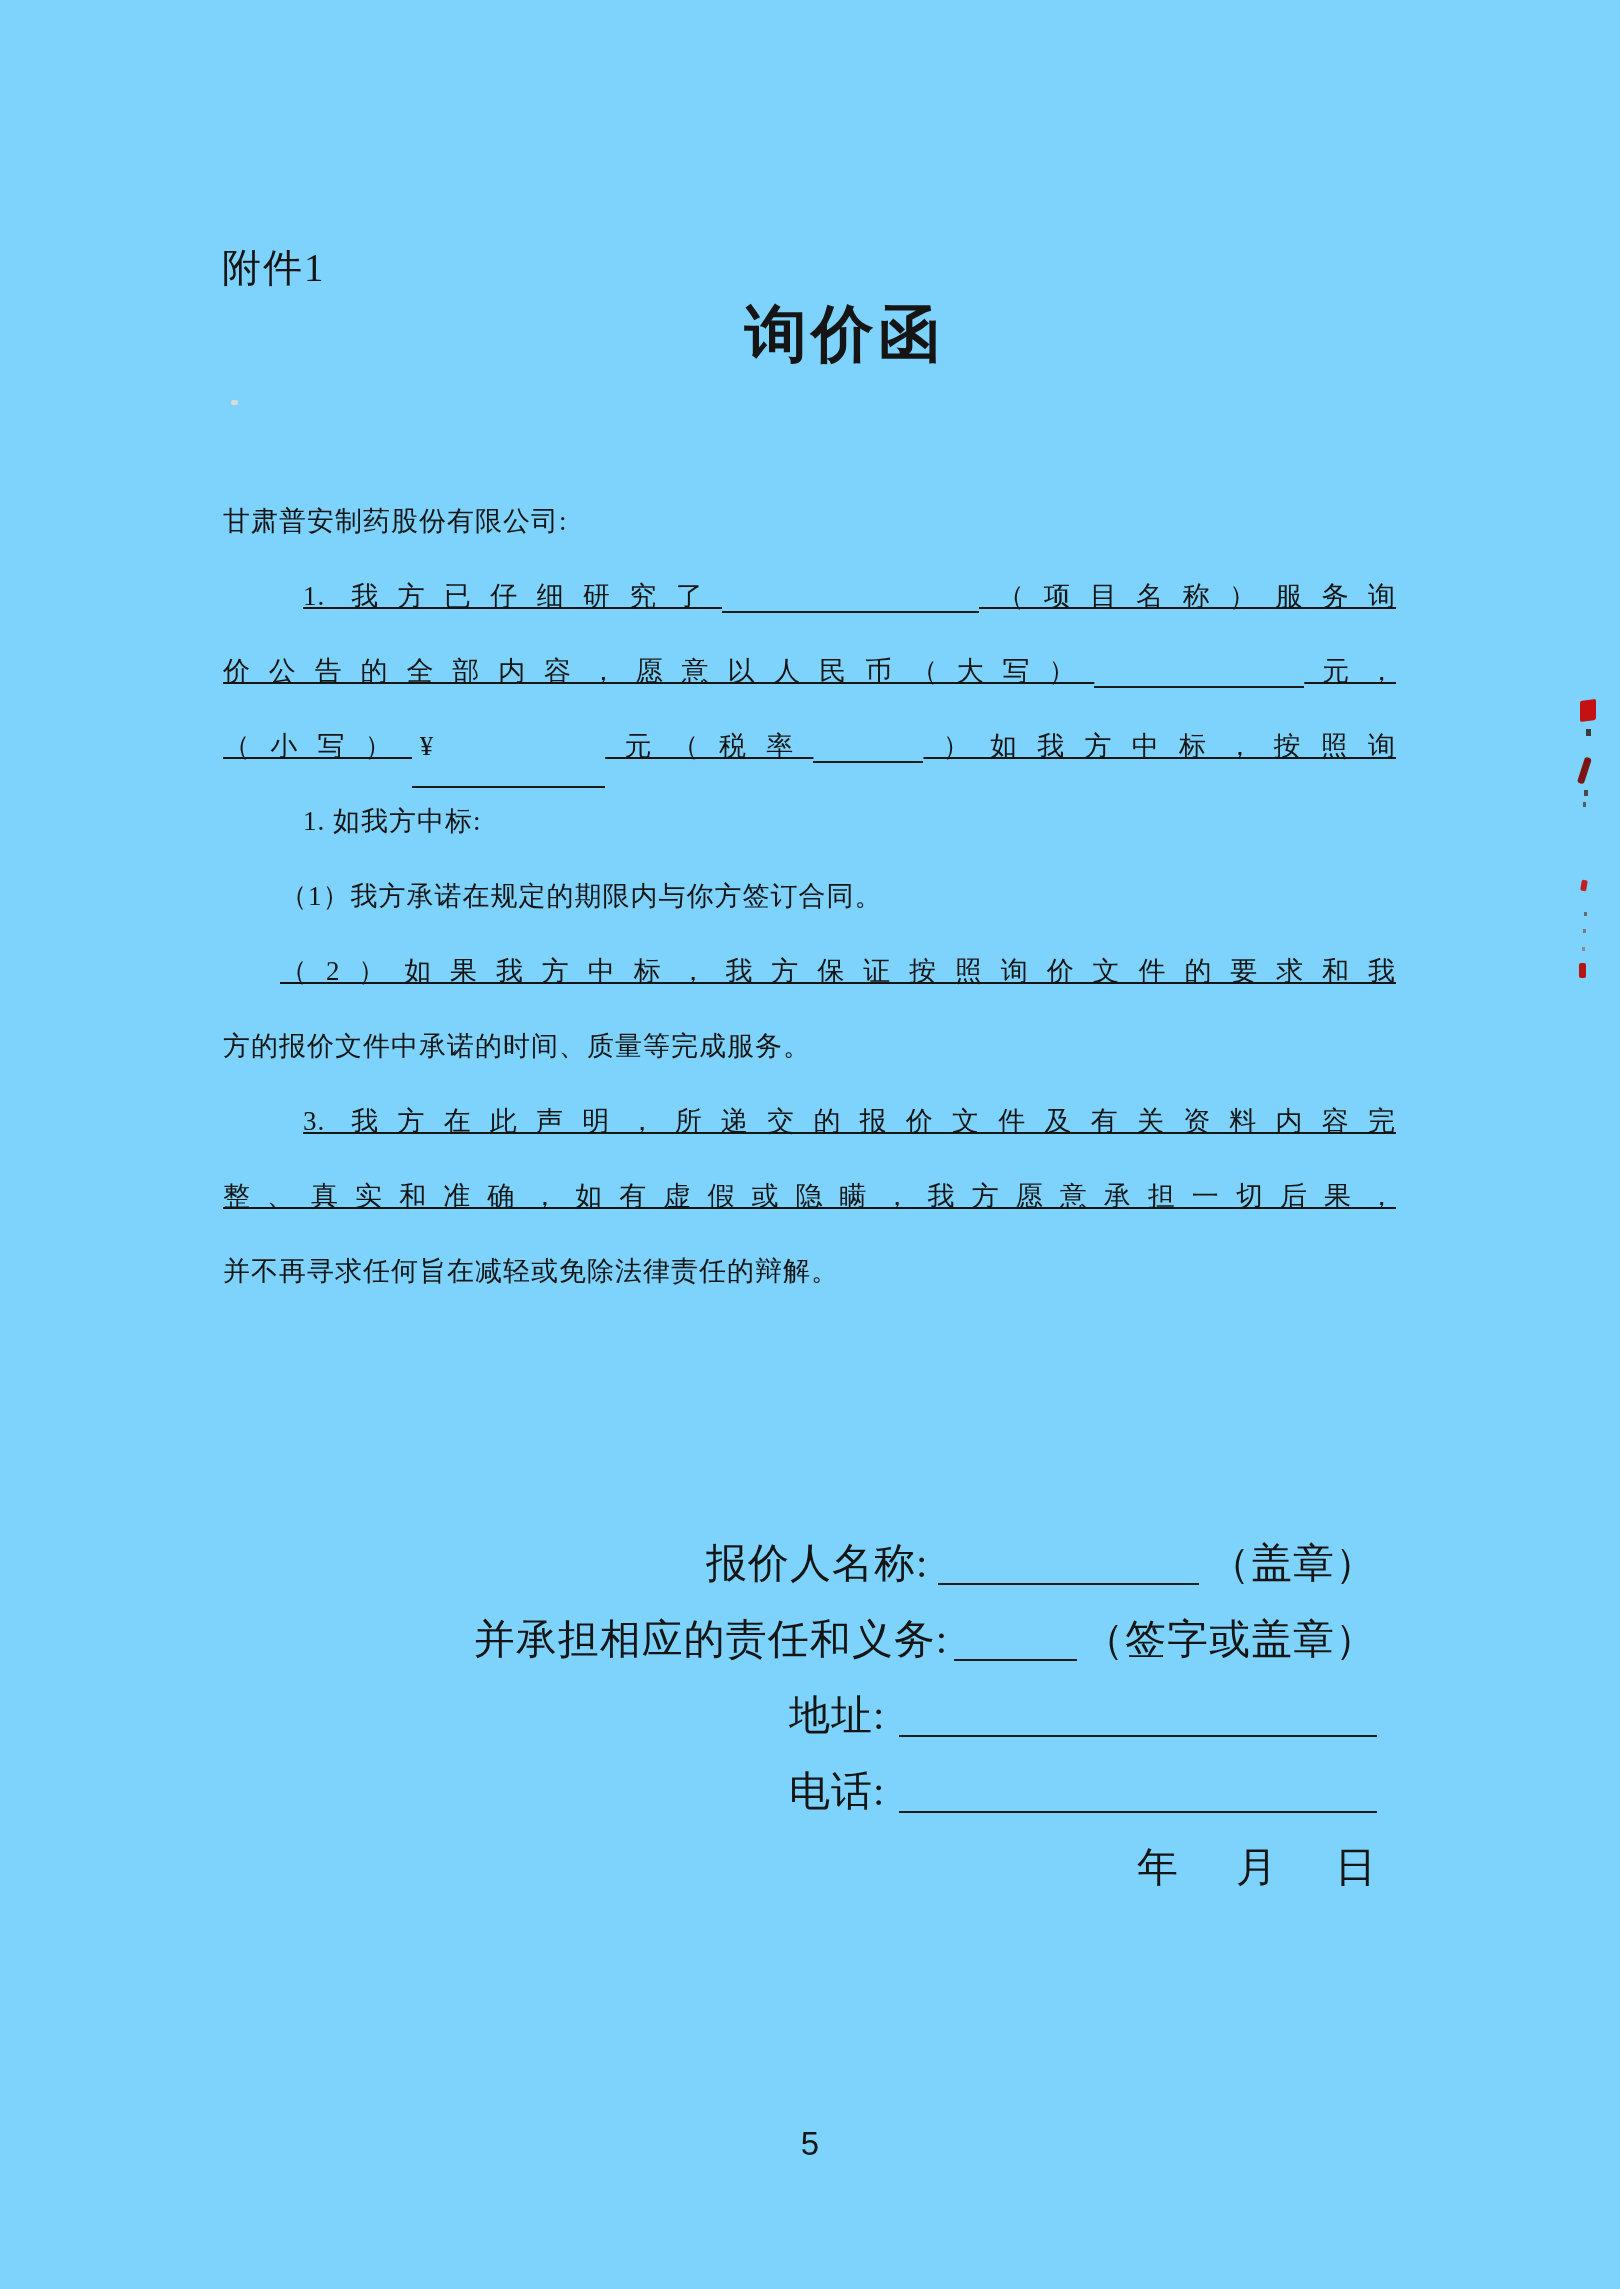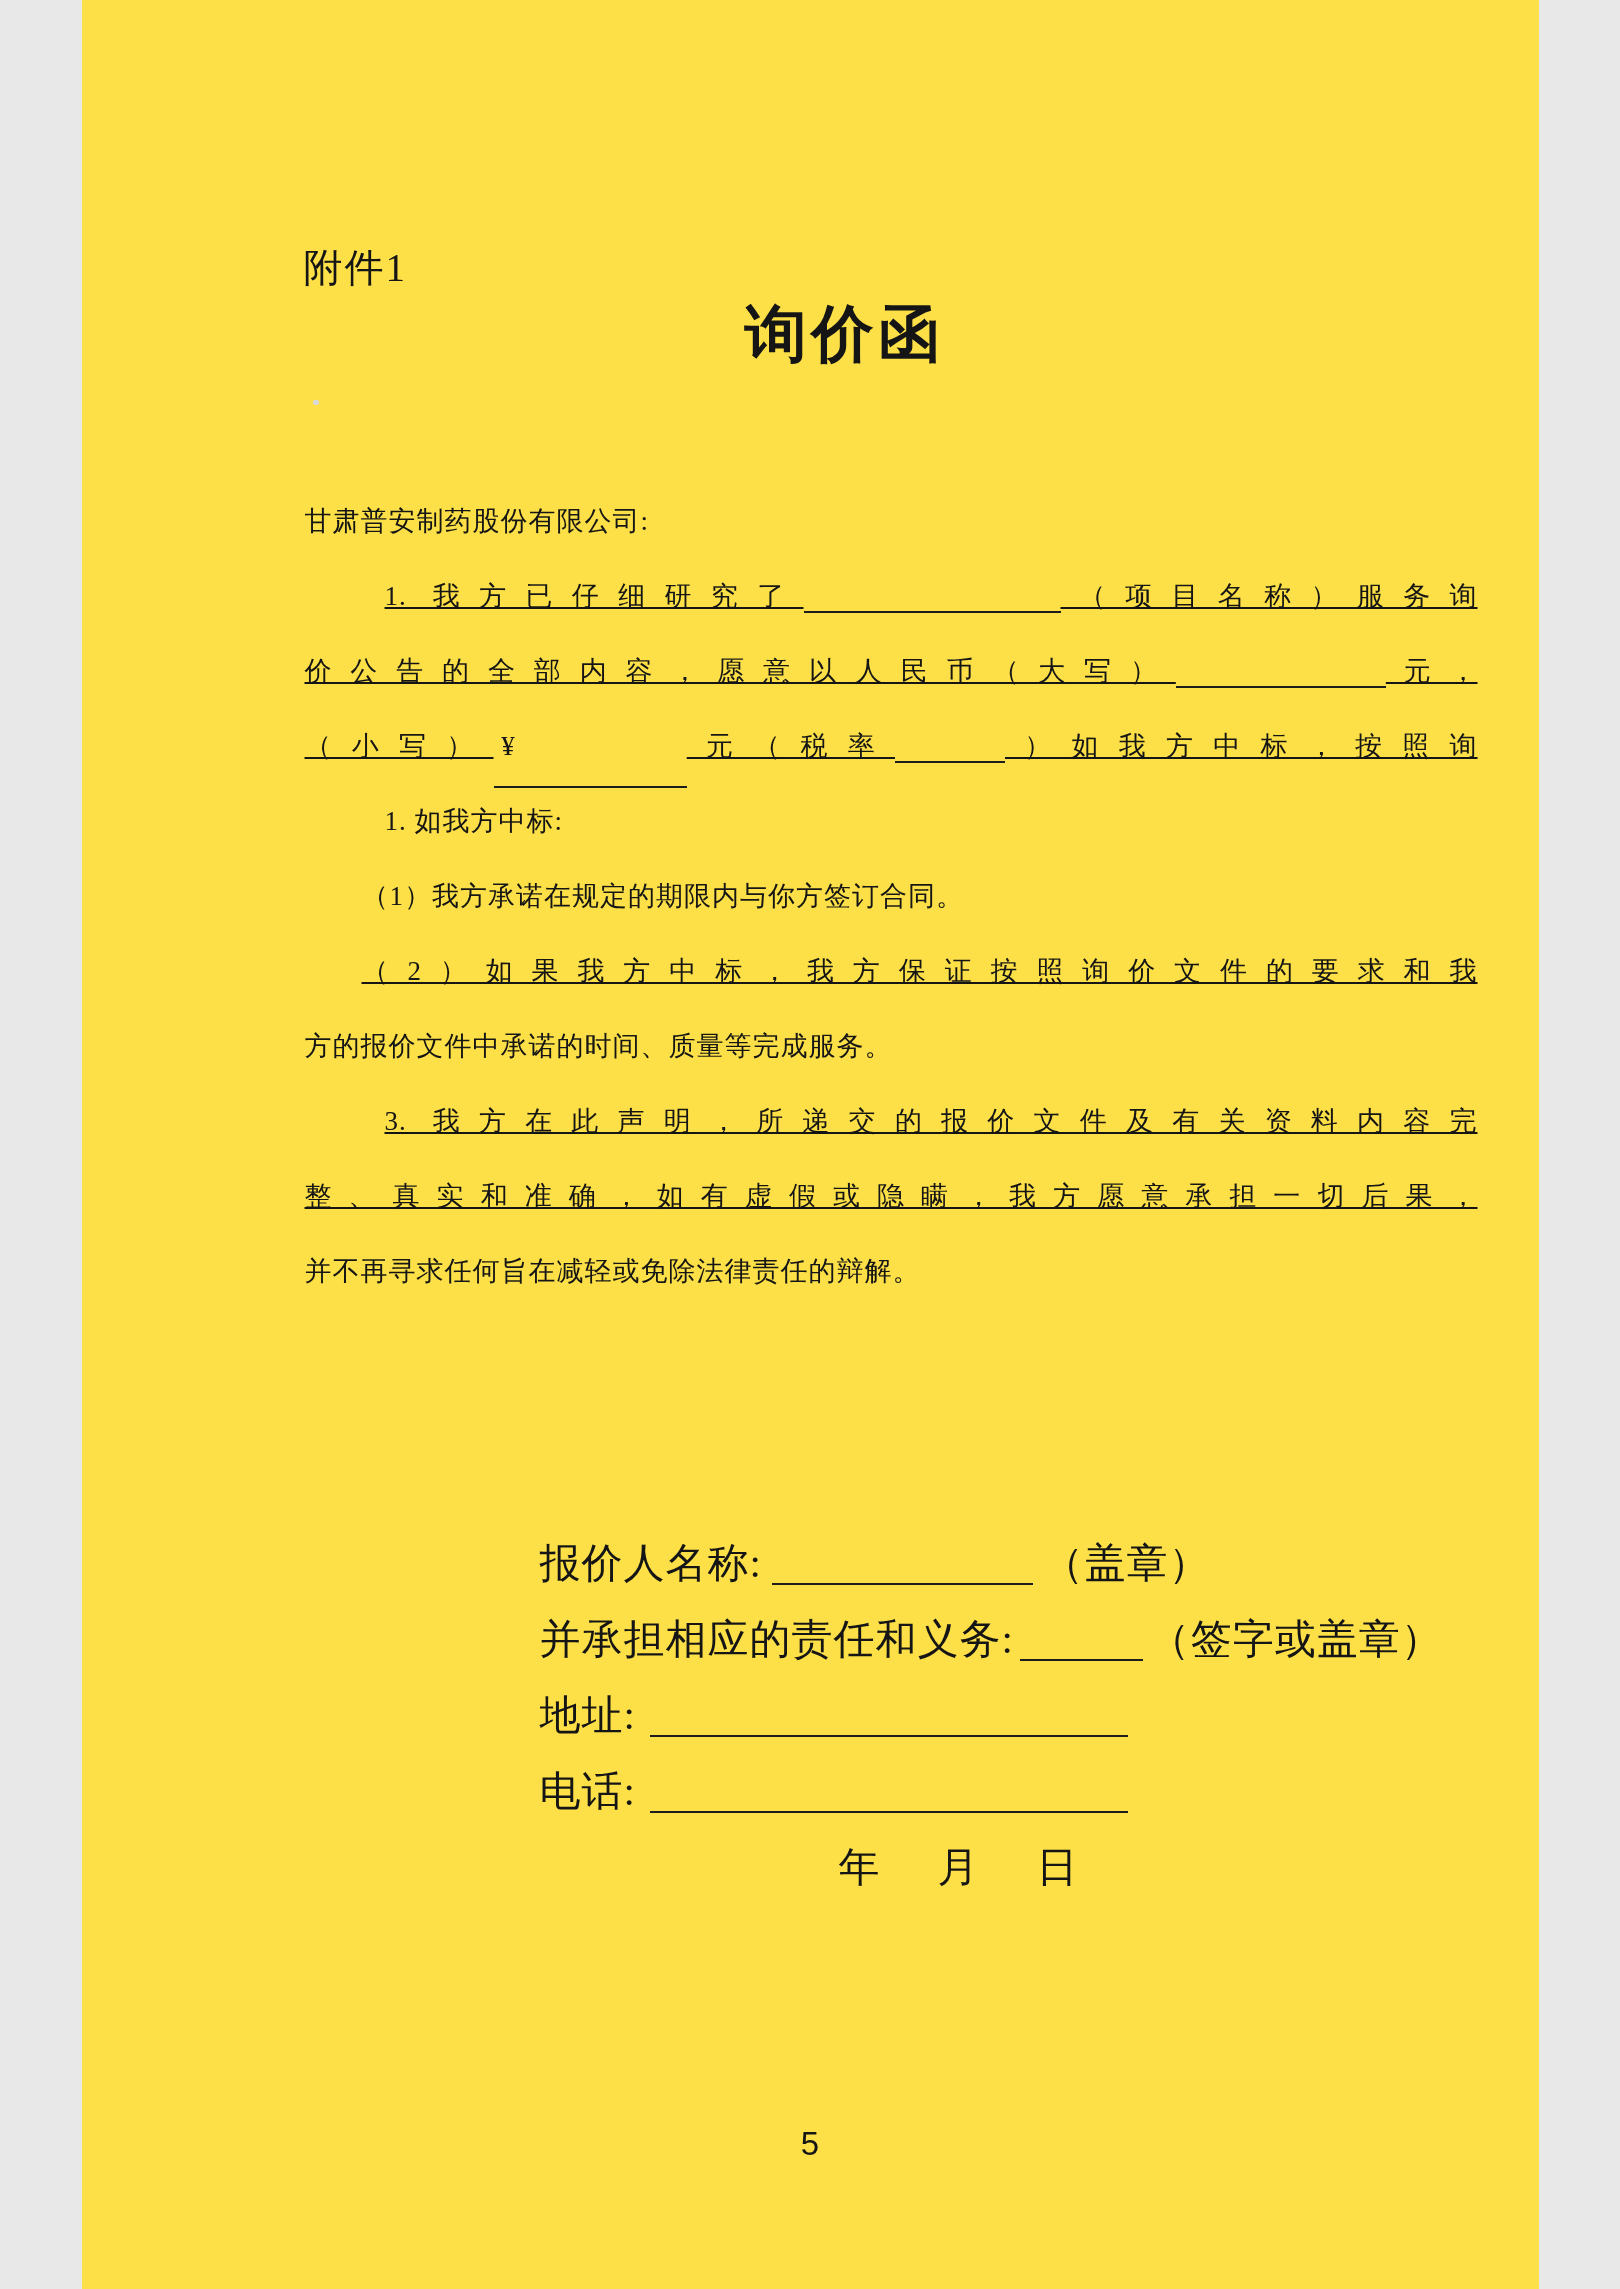--- a/index.html
+++ b/index.html
@@ -1,20 +1,20 @@
 <!DOCTYPE html>
 <html><head>
 <meta charset="utf-8">
 <style>
   html,body { margin:0; padding:0; background:#e8e8e8; }
   .page {
     position:relative;
-    width:1457px; height:2290px;
+    width:1620px; height:2290px;
     margin:0 auto;
-    background:#fde047;
+    background:#7dd3fc;
     color:#151515;
     font-family:"Liberation Serif","DejaVu Serif",serif;
     overflow:hidden;
   }
   .attachment {
     position:absolute; left:222px; top:241px;
     font-size:39px; letter-spacing:2px;
   }
   .doc-title {
     position:absolute; left:0; top:292px; width:100%;
@@ -38,22 +38,22 @@
     display:inline-block;
     border-bottom:2.9px solid #1c1c1c;
     padding:0 5.9px 2px 7.8px;
     vertical-align:baseline;
   }
   .w-project { width:257px; }
   .w-capital { width:210px; }
   .w-lower   { width:165px; }
   .w-tax     { width:110px; }
   .sig-block {
-    position:absolute; left:458px; top:1525px; width:941px;
-    font-size:41px; line-height:76px; letter-spacing:1px;
+    position:absolute; left:436px; top:1525px; width:941px;
+    font-size:41px; line-height:76px; letter-spacing:1px;text-align:right;
   }
   .sig-line { height:76px; white-space:nowrap; }
   .w-bidder  { width:261px; margin:0 9.8px; }
   .w-rep     { width:123px; margin:0 5.9px; }
   .w-addr    { width:478px; margin-left:13.7px; }
   .w-phone   { width:478px; margin-left:13.7px; }
   .date-line { padding-left:299px; }
   .date-line span { display:inline-block; }
   .date-gap { margin-right:57px; }
   .page-number {

